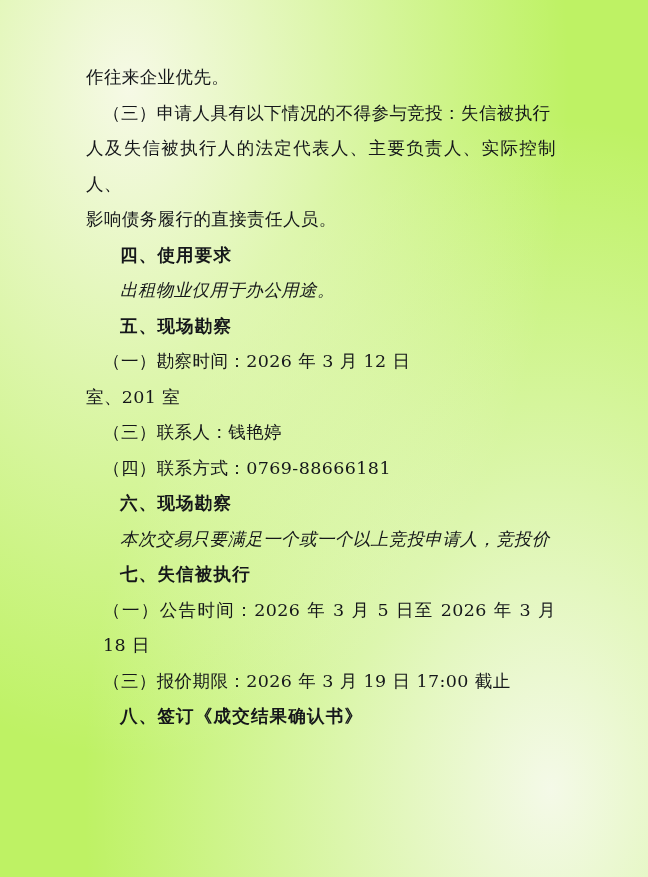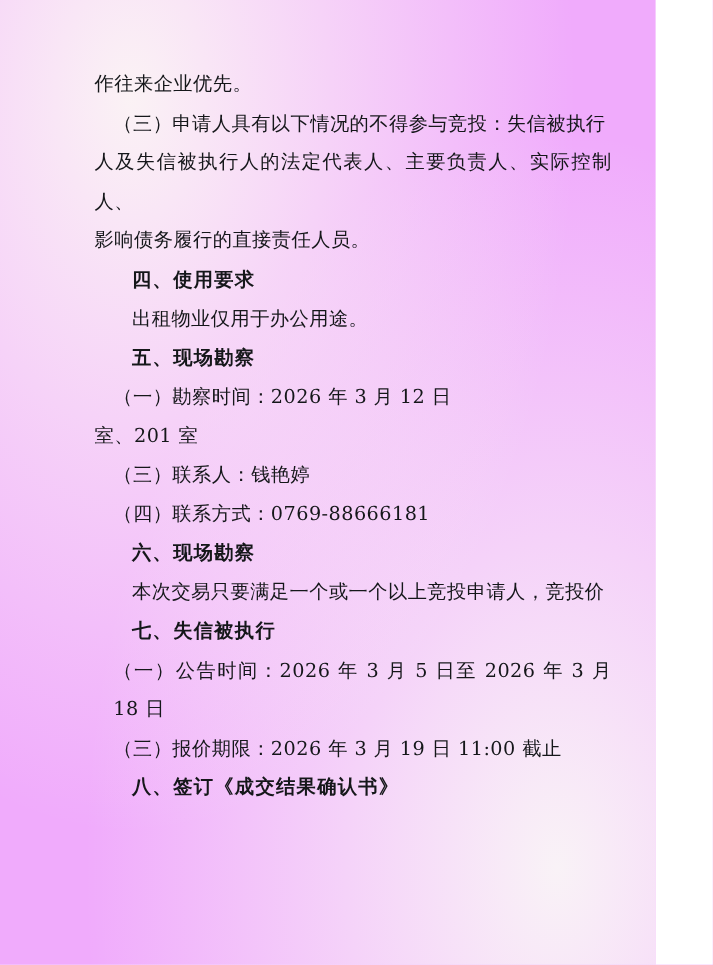--- a/index.html
+++ b/index.html
@@ -8,23 +8,23 @@
   }
   body {
     width: 648px;
     height: 877px;
     background: #ffffff;
     font-family: "DejaVu Serif", "Liberation Serif", serif;
     overflow: hidden;
   }
   #page {
     position: relative;
-    width: 596px;
+    width: 648px;
     height: 877px;
-    background: #f0abfc;
+    background: #bef264;
   }
   
   #page::before {
     content: "";
     position: absolute;
     inset: 0;
     background:
       radial-gradient(ellipse at 20% 10%, rgba(252,250,244,0.9) 0%, rgba(253,253,251,0) 60%),
       radial-gradient(ellipse at 85% 90%, rgba(250,250,246,0.9) 0%, rgba(253,253,251,0) 60%);
     pointer-events: none;
@@ -44,20 +44,21 @@
     text-align: justify;
     text-justify: inter-ideograph;
   }
   .heading {
     font-weight: bold;
     padding-left: 34px;
     letter-spacing: 1.2px;
   }
   .para {
     padding-left: 34px;
+    font-style: italic;
   }
   .hang {
     padding-left: 17px;
   }
   .cont {
     padding-left: 0;
   }
   .blk {
     margin: 0;
   }
@@ -75,16 +76,16 @@
       <p class="line blk para">出租物业仅用于办公用途。</p>
       <p class="line blk heading">五、现场勘察</p>
       <p class="line blk hang">（一）勘察时间：2026 年 3 月 12 日</p>
       <p class="line blk cont">室、201 室</p>
       <p class="line blk hang">（三）联系人：钱艳婷</p>
       <p class="line blk hang">（四）联系方式：0769-88666181</p>
       <p class="line blk heading">六、现场勘察</p>
       <p class="line blk para">本次交易只要满足一个或一个以上竞投申请人，竞投价</p>
       <p class="line blk heading">七、失信被执行</p>
       <p class="line blk hang">（一）公告时间：2026 年 3 月 5 日至 2026 年 3 月 18 日</p>
-      <p class="line blk hang">（三）报价期限：2026 年 3 月 19 日 11:00 截止</p>
+      <p class="line blk hang">（三）报价期限：2026 年 3 月 19 日 17:00 截止</p>
       <p class="line blk heading">八、签订《成交结果确认书》</p>
     </div>
 </div>
 
 </body></html>

